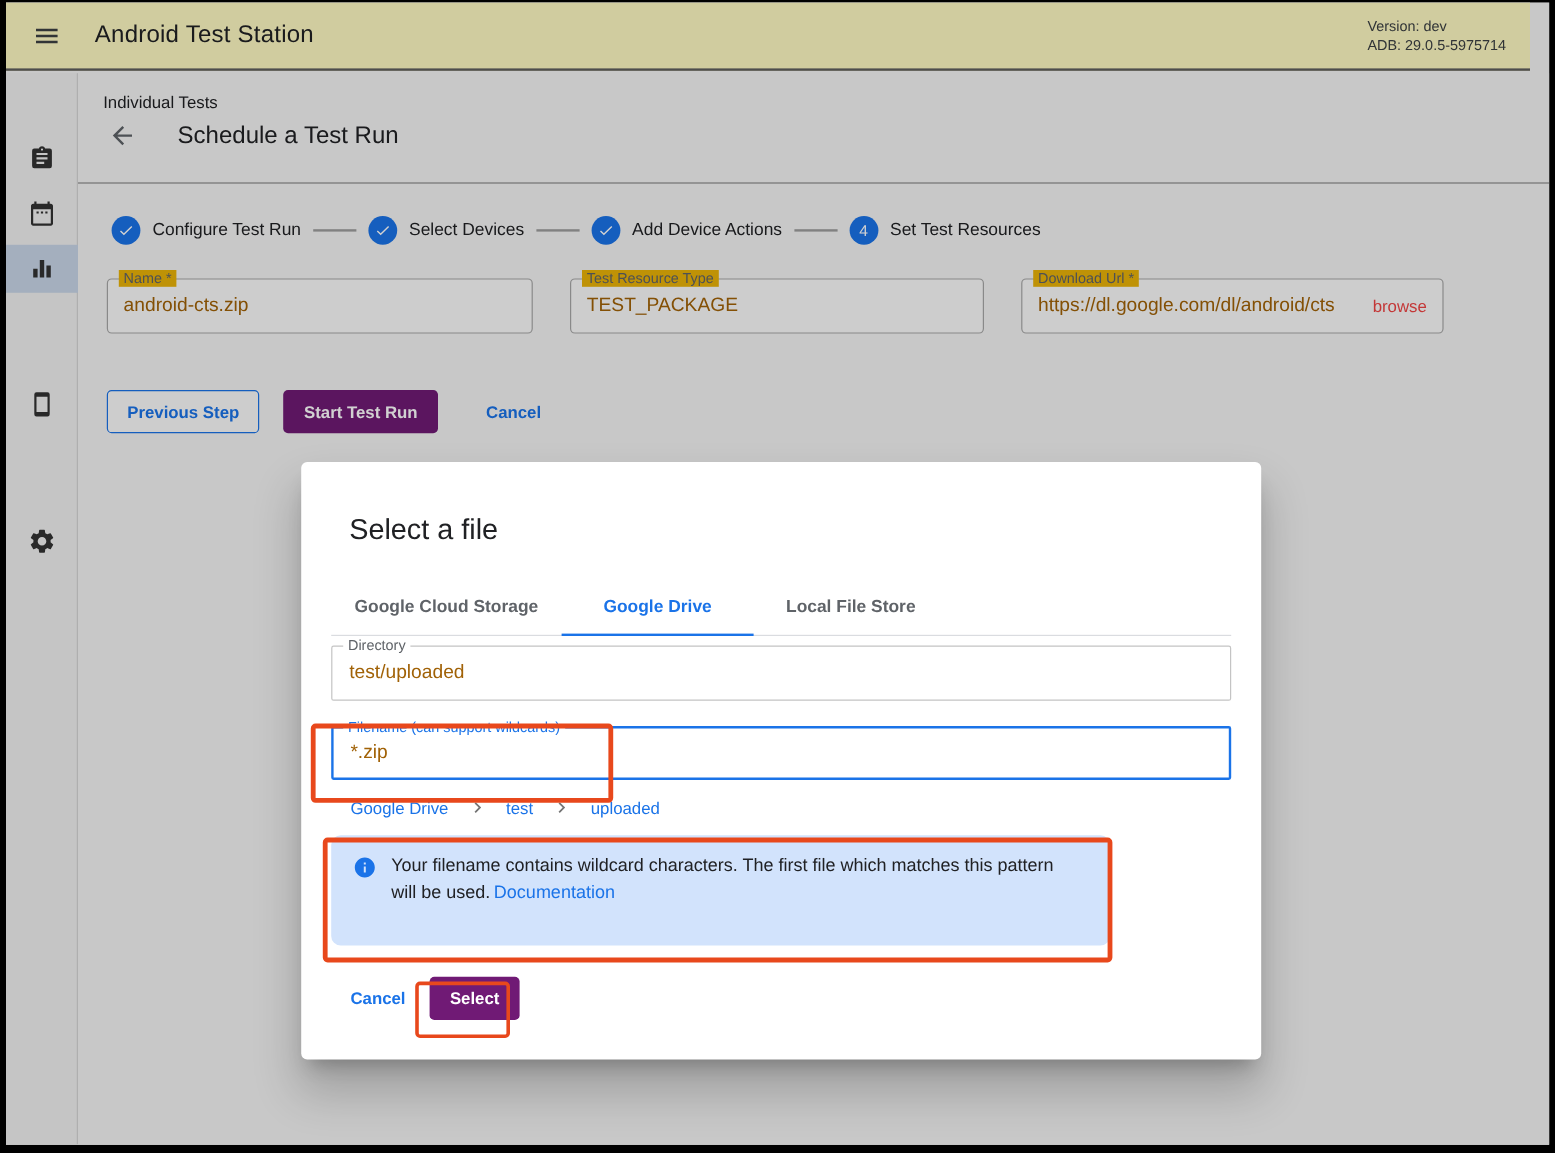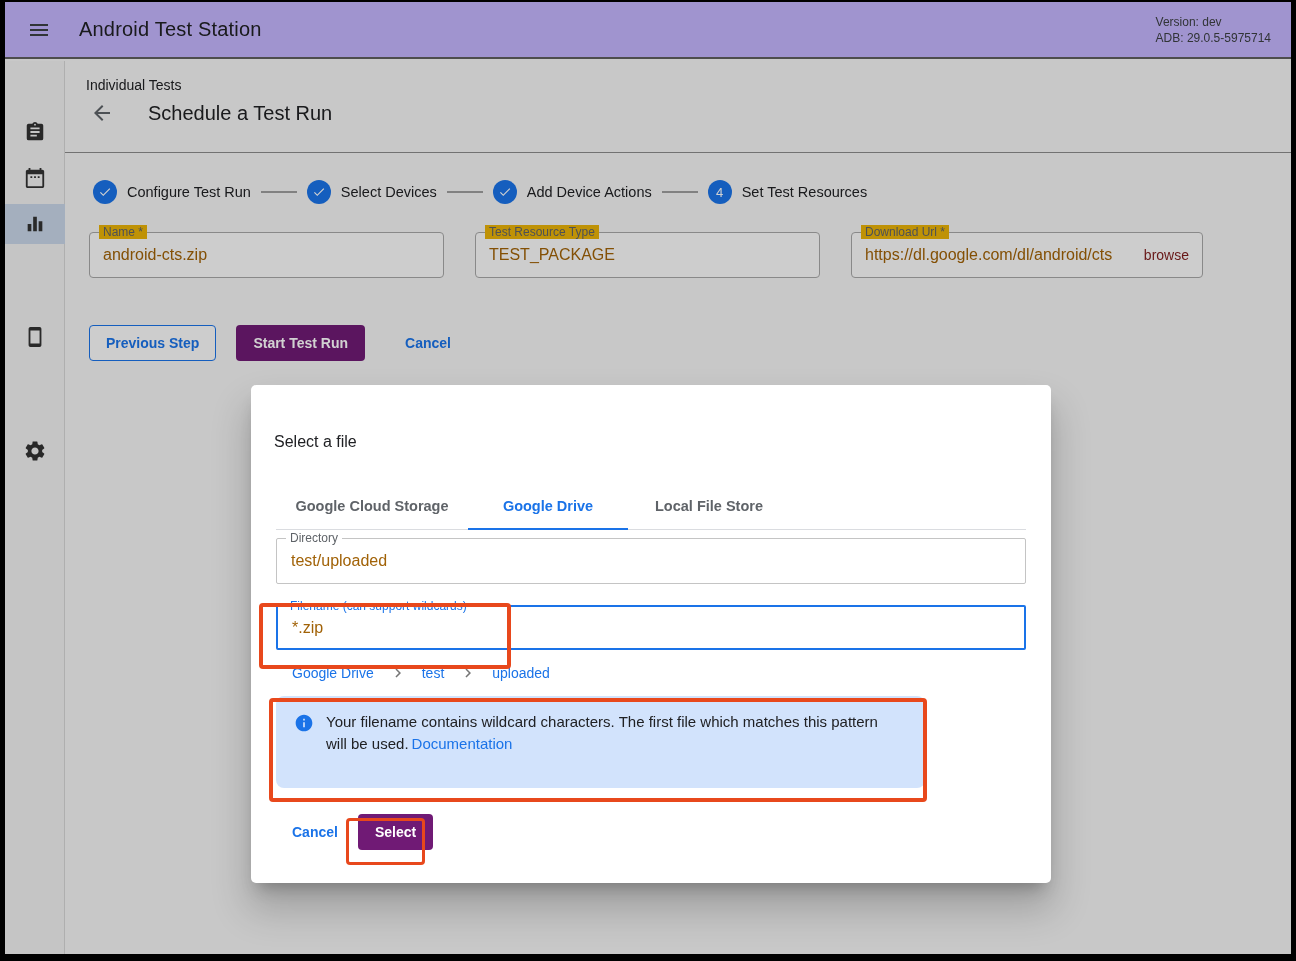--- a/index.html
+++ b/index.html
@@ -1,21 +1,21 @@
 <!DOCTYPE html>
 <html><head>
 <meta charset="utf-8">
 <style>
   * { margin:0; padding:0; box-sizing:border-box; }
   html,body { width:1296px; height:961px; font-family:"Liberation Sans","DejaVu Sans",sans-serif; background:#000; }
   .screen { position:relative; width:1296px; height:961px; background:#f5f5f5;
             border:2px solid #000; border-left-width:5px; border-right-width:5px; border-bottom-width:7px; overflow:hidden; }
 
   
-  .topbar { position:absolute; top:0; left:0; right:0; height:57px; background:#c4b5fd;
+  .topbar { position:absolute; top:0; left:0; right:16px; height:57px; background:#fef9c3;
             border-bottom:2px solid #5f5f5f; display:flex; align-items:center; padding:4px 16px; z-index:5; }
   .icon-btn { background:none; border:none; cursor:pointer; display:flex; align-items:center; justify-content:center; width:36px; height:36px; }
   .app-title { font-size:20px; color:#202124; margin-left:22px; letter-spacing:.2px; }
   .version-info { margin-left:auto; font-size:12px; color:#3c4043; line-height:16px; text-align:left; padding-right:4px; }
 
   
   .sidebar { position:absolute; top:59px; left:0; bottom:0; width:60px; background:#f1f1f1; border-right:1px solid #d6d6d6; z-index:4; }
   .side-item { position:absolute; left:0; width:60px; height:40px; display:flex; align-items:center; justify-content:center; cursor:pointer; }
   .side-item.selected { background:#c9d6e8; }
   .side-item svg { display:block; }
@@ -32,33 +32,33 @@
   .step-circle { width:24px; height:24px; border-radius:50%; background:#1a73e8; display:flex; align-items:center; justify-content:center;
                  color:#fff; font-size:13px; flex:none; }
   .step-label { font-size:14.5px; color:#202124; margin-left:10px; white-space:nowrap; }
   .step-sep { width:36px; height:2px; background:#9e9e9e; margin:0 10px; flex:none; }
 
   .fields-row { display:flex; gap:31px; margin:27px 0 0 0; padding-left:24px; }
   .field { position:relative; height:46px; border:1px solid #a8a8a8; border-radius:4px; background:#fafafa;
            display:flex; align-items:center; padding:0 13px; overflow:visible; }
   .field-label { position:absolute; top:-8px; left:9px; background:#eab308; padding:0 4px; font-size:12px; color:#5f6368; white-space:nowrap; }
   .field-value { font-size:16px; color:#a16207; white-space:nowrap; overflow:hidden; }
-  .field .browse-link { margin-left:auto; padding-left:10px; font-size:14px; color:#7f1d1d; cursor:pointer; text-decoration:none; flex:none; }
+  .field .browse-link { margin-left:auto; padding-left:10px; font-size:14px; color:#ef4444; cursor:pointer; text-decoration:none; flex:none; }
 
   .actions-row { display:flex; align-items:center; margin:47px 0 0 0; padding-left:24px; gap:20px; }
   .btn { height:36px; border-radius:4px; font-size:14px; font-weight:bold; cursor:pointer; font-family:inherit; }
   .btn-outline { background:#fafafa; color:#1a73e8; border:1px solid #1a73e8; padding:0 16px; }
   .btn-filled { background:#701a75; color:#ffffff; border:none; padding:0 17px; }
   .btn-text { background:none; border:none; color:#1a73e8; padding:0 12px; }
 
   
   .overlay { position:absolute; inset:0; background:rgba(0,0,0,0.18); z-index:50; }
   .modal { position:absolute; left:246px; top:383px; width:800px; height:498px; background:#ffffff; border-radius:5px;
            box-shadow:0 11px 15px -7px rgba(0,0,0,.25), 0 24px 38px 3px rgba(0,0,0,.2); z-index:100; }
-  .modal-title { margin:45px 0 0 23px; font-size:16px; color:#202124; line-height:24px; }
+  .modal-title { margin:45px 0 0 40px; font-size:24px; color:#202124; line-height:24px; }
 
   .tabs { display:flex; margin:28px 25px 0 25px; border-bottom:1px solid #dadce0; height:48px; }
   .tab { position:relative; display:flex; align-items:center; justify-content:center; font-size:14.5px; color:#5f6368;
          font-weight:bold; cursor:pointer; white-space:nowrap; }
   .tab.active { color:#1a73e8; }
   .tab.active::after { content:""; position:absolute; left:0; right:0; bottom:-1px; height:2px; background:#1a73e8; }
   .tab-0 { width:158px; } .tab-1 { width:192px; } .tab-2 { width:160px; } .tab-3 { width:162px; }
 
   .dlg-field { position:relative; margin:8px 25px 0 25px; height:46px; border:1px solid #c4c4c4; border-radius:2px;
                background:#fff; display:flex; align-items:center; padding:0 14px; }

